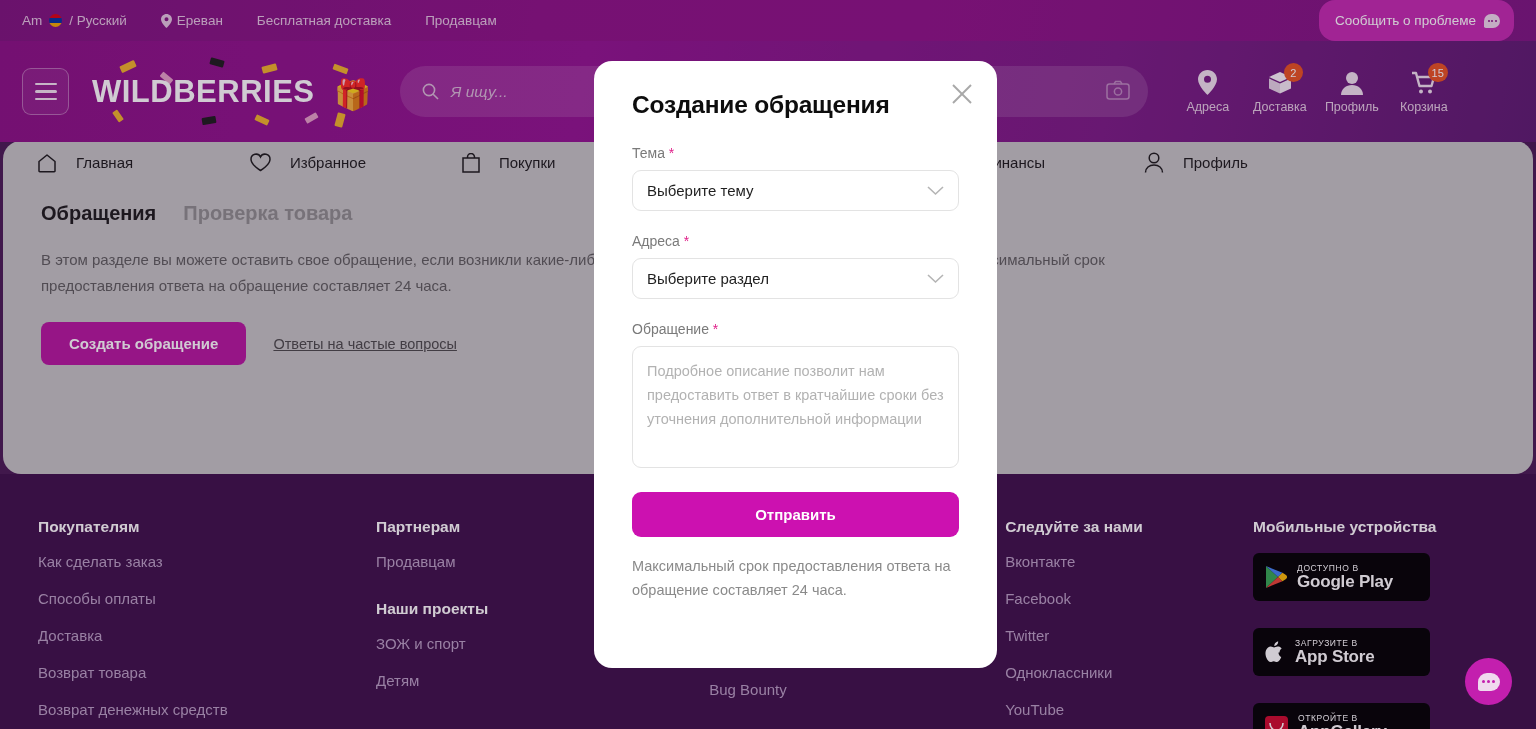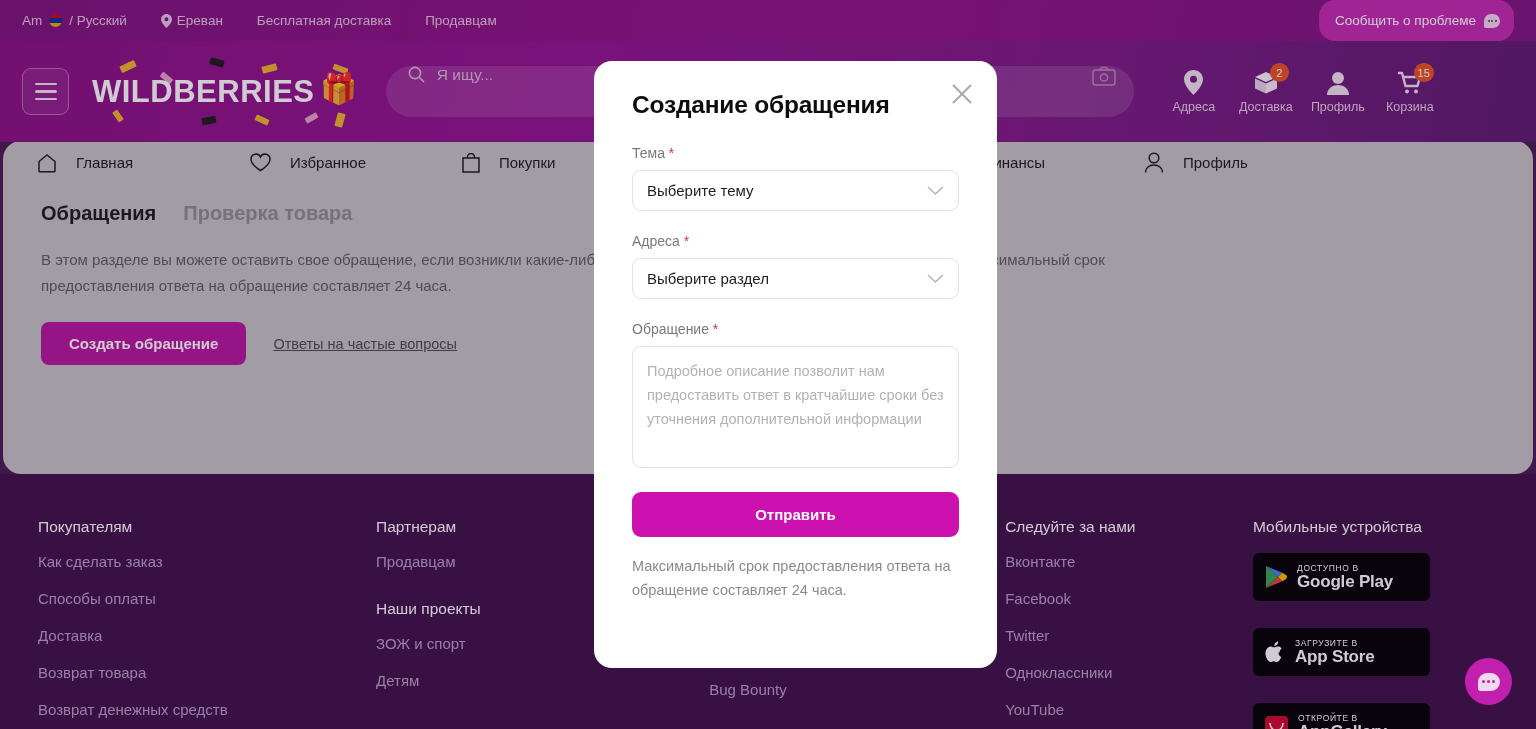--- a/index.html
+++ b/index.html
@@ -76,43 +76,45 @@
     border: 1px solid rgba(255,255,255,0.35);
     border-radius: 9px;
     display: flex; flex-direction: column; justify-content: center; align-items: center;
     gap: 5px;
     cursor: pointer;
     flex: 0 0 auto;
     background: rgba(255,255,255,0.06);
   }
   .burger span { width: 22px; height: 2.6px; background: #f2e3f0; border-radius: 2px; display: block; }
   .logo-wrap {
-    display: flex; align-items: flex-start; gap: 6px;
+    display: flex; align-items: flex-end; gap: 20px;
     margin-left: 23px;
     position: relative;
     flex: 0 0 auto;
   }
   .logo-text {
     font-size: 31px;
     font-weight: bold;
     color: #fff;
     letter-spacing: 0.5px;
     font-family: "Liberation Sans", sans-serif;
   }
   .gift { font-size: 30px; line-height: 1; }
   .search-area {
     margin-left: 28px;
     flex: 1 1 auto;
     height: 51px;
     background: rgba(255,255,255,0.13);
     border-radius: 26px;
     display: flex;
+    align-items: center;
     padding: 0 18px 0 22px;
     max-width: 748px;
     position: relative;
+    font-style: italic;
   }
   .search-ph { color: #d8bcd6; font-size: 15.5px; margin-left: 12px; }
   .cam { margin-left: auto; opacity: 0.55; }
   .header-nav { display: flex; align-items: center; gap: 0; margin-left: 24px; flex: 0 0 auto; }
   .hnav-item {
     width: 72px;
     display: flex; flex-direction: column; align-items: center;
     gap: 5px;
     color: #e4cde2;
     font-size: 12.5px;
@@ -190,21 +192,21 @@
     width: 1536px; height: 255px;
     background: #3d1049;
     padding: 44px 38px 0;
     display: flex;
   }
   .fcol { width: 345px; }
   .fcol:nth-child(2) { width: 340px; }
   .fcol:nth-child(3) { width: 302px; }
   .fcol:nth-child(4) { width: 253px; }
   .fcol:nth-child(5) { width: 250px; }
-  .fhead { color: #fff; font-size: 15.5px; font-weight: normal; margin-bottom: 17px; }
+  .fhead { color: #fff; font-size: 15.5px; font-weight: bold; margin-bottom: 17px; }
   .fhead.second { margin-top: 30px; }
   .flink {
     color: #b9a0c4;
     font-size: 15px;
     margin-bottom: 20px;
     cursor: pointer;
     white-space: nowrap;
   }
   .store-badge {
     width: 177px; height: 48px;

